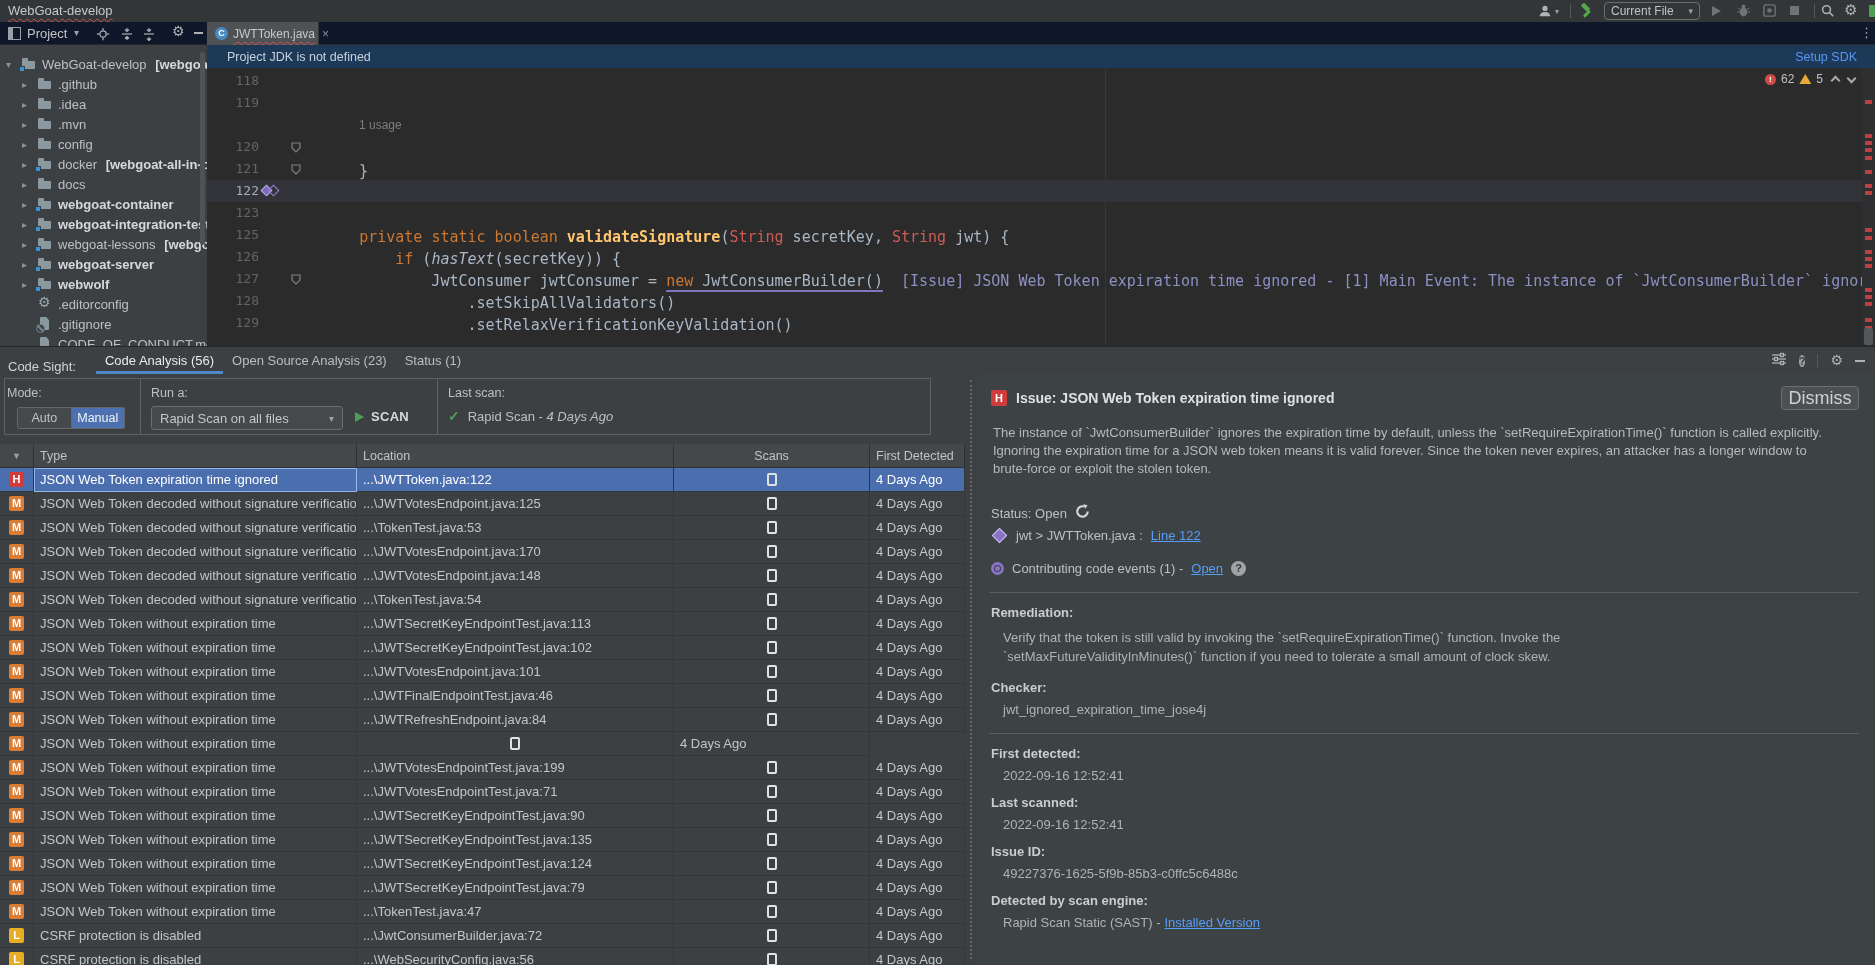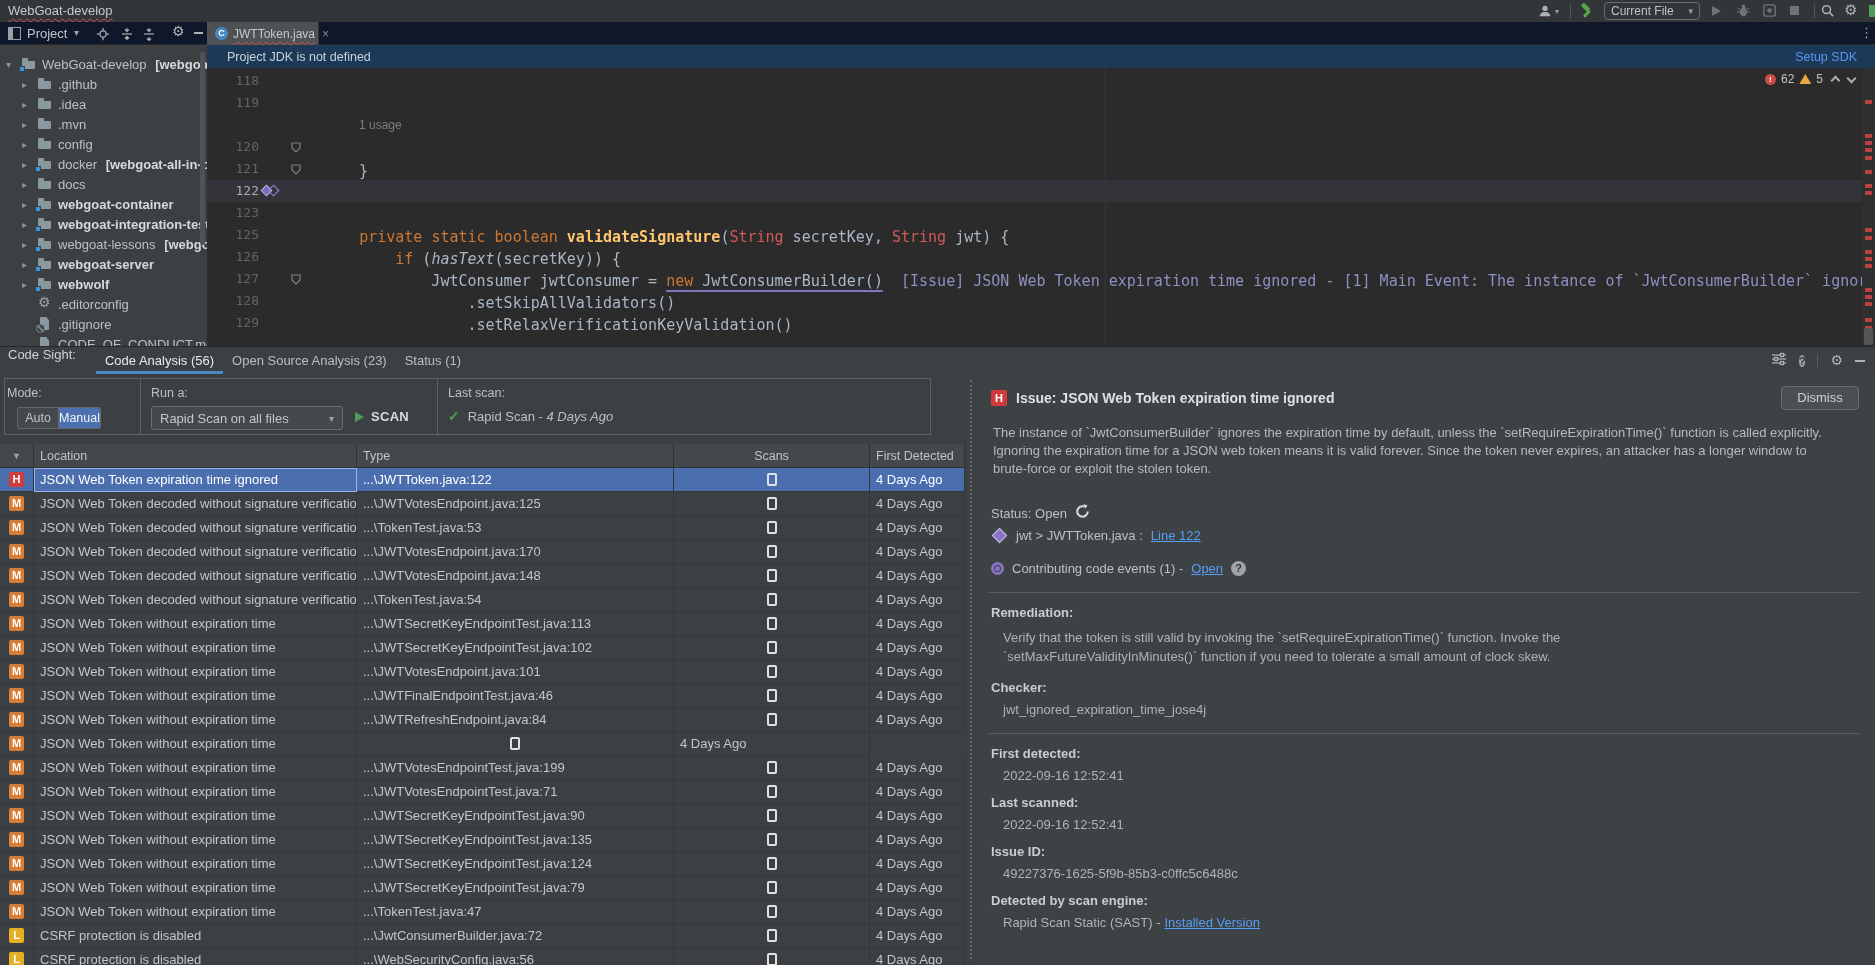--- a/index.html
+++ b/index.html
@@ -85,31 +85,31 @@
   .wrnic{width:12px;height:10px;background:#E7A93C;clip-path:polygon(50% 0,100% 100%,0 100%)}
   .cup,.cdn{width:7px;height:7px;border-left:2px solid #A7ABAD;border-top:2px solid #A7ABAD;display:inline-block}
   .cup{transform:rotate(45deg);margin:3px 2px 0 4px}
   .cdn{transform:rotate(225deg);margin:-2px 0 0 2px}
   .estripe{position:absolute;right:0;top:23px;bottom:0;width:13px;background:#2D2F31}
   .emark{position:absolute;left:3px;width:7px;height:4px;background:#BC3F41}
   .ethumb{position:absolute;left:2px;width:9px;height:17px;background:#54575A;border-radius:2px}
 
   
   .tw{position:absolute;left:0;top:346px;width:1875px;height:619px;background:#3C4043;border-top:1px solid #282828}
-  .twtabs{position:absolute;left:0;top:0;width:100%;height:27px;display:flex;align-items:flex-start;padding-left:8px}
+  .twtabs{position:absolute;left:0;top:0;width:100%;height:27px;display:flex;align-items:flex-end;padding-left:8px}
   .twlabel{color:#D0D3D5;margin-right:20px}
   .twtab{position:relative;height:27px;line-height:27px;padding:0 9px;color:#BBBEC0;cursor:pointer}
   .twtab[data-active="1"]{color:#E8EAEC}
   .twtab[data-active="1"]::after{content:"";position:absolute;left:0;right:0;bottom:0;height:3px;background:#4A88C7}
   .twics{position:absolute;right:10px;top:0;height:27px;display:flex;align-items:center;gap:12px}
 
   .twleft{position:absolute;left:0;top:27px;width:965px;bottom:0}
   .box{position:absolute;left:4px;top:4px;width:927px;height:57px;border:1px solid #5E6265}
   .box .lbl{position:absolute;top:7px;font-size:12.5px;color:#BCC0C2}
-  .seg{position:absolute;left:12px;top:28px;width:84px;height:22px;border:1px solid #63676A;border-radius:2px;display:flex;overflow:hidden}
+  .seg{position:absolute;left:12px;top:28px;width:108px;height:22px;border:1px solid #63676A;border-radius:2px;display:flex;overflow:hidden}
   .seg span{flex:1;text-align:center;line-height:20px;font-size:12.5px}
   .seg .s-auto{background:#45494B;color:#BFC3C5;border-right:1px solid #63676A}
   .seg .s-man{background:#4C70B0;color:#F2F4F5}
   .bdiv{position:absolute;top:0;bottom:0;width:1px;background:#5E6265}
   .combo{position:absolute;left:146px;top:27px;width:192px;height:24px;background:#45494B;border:1px solid #6B6E70;border-radius:3px;display:flex;align-items:center;padding:0 8px;color:#C3C7C9;font-size:13px}
   .combo .car{margin-left:auto;color:#9DA1A3;font-size:10px}
   .scanbtn{position:absolute;left:350px;top:30px;display:flex;align-items:center;gap:7px;cursor:pointer}
   .scanbtn b{color:#D8DBDD;font-size:13px;letter-spacing:.3px}
   .lastscan{position:absolute;left:443px;top:29px;display:flex;align-items:center;gap:8px;color:#BCC0C2}
   .lastscan .chk{color:#4F9E58;font-weight:bold;font-size:14px}
@@ -140,21 +140,21 @@
   .chkbx{width:10px;height:13px;border:2px solid #DFE1E3;border-radius:2px;margin:auto}
 
   .split{position:absolute;left:965px;top:27px;bottom:0;width:12px;background:#3C4043}
   .split::after{content:"";position:absolute;left:5px;top:6px;bottom:6px;border-left:2px dotted #63676A}
 
   
   .details{position:absolute;left:977px;top:27px;right:0;bottom:0;background:#3D4245;padding:10px 16px 0 14px;overflow:hidden}
   .d-head{display:flex;align-items:center;height:28px}
   .d-sev{width:16px;height:16px;background:#D03B3B;border-radius:2px;color:#fff;font-weight:bold;font-size:11px;text-align:center;line-height:16px;margin-right:9px;flex:none}
   .d-title{font-weight:bold;font-size:14px;color:#DEE1E3}
-  .d-dismiss{margin-left:auto;width:78px;height:24px;border:1px solid #6A6E70;border-radius:4px;background:#4C5053;color:#CFD2D4;font-size:13px;text-align:center;line-height:22px;cursor:pointer}
+  .d-dismiss{margin-left:auto;width:78px;height:24px;border:1px solid #6A6E70;border-radius:4px;background:#4C5053;color:#CFD2D4;font-size:18px;text-align:center;line-height:22px;cursor:pointer}
   .d-desc{margin:12px 0 0 2px;width:845px;font-size:13px;line-height:18px;color:#B6BABD}
   .d-row{display:flex;align-items:center;gap:8px;color:#BCC0C2}
   .d-status{margin-top:26px}
   .d-loc{margin-top:6px}
   .d-events{margin-top:18px}
   .ddiamond{width:11px;height:11px;background:#8873C6;border:1px solid #C9C0E8;transform:rotate(45deg);margin:0 3px;flex:none}
   .dring{width:13px;height:13px;border:3px solid #8873C6;border-radius:50%;position:relative;flex:none}
   .dring::after{content:"";position:absolute;left:1px;top:1px;width:5px;height:5px;background:#8873C6;border-radius:50%}
   .helpc{width:15px;height:15px;border-radius:50%;background:#A0A4A7;color:#35393B;font-weight:bold;font-size:11px;text-align:center;line-height:15px;flex:none}
   .dhr{margin:16px 0 0 -2px;border:none;border-top:1px solid #5A5E61}
@@ -565,22 +565,22 @@
           <circle cx="7" cy="7" r="4.4"></circle>
           <line x1="10.4" y1="10.4" x2="14" y2="14"></line>
         </svg>
       <span class="car">▾</span>
     </span>
 
     <div class="thead tgrid">
       <span class="cc">
           <span class="sorta">▼</span>
         </span>
+      <span>Type</span>
       <span>Location</span>
-      <span>Type</span>
       <span class="cc">Scans</span>
       <span>First Detected</span>
     </div>
     <div class="trows">
 
     <div class="trow tgrid" data-sev="H" data-sel="1">
           <span class="cc">
             <b class="sevb">H</b>
           </span>
           <span class="c-type">JSON Web Token expiration time ignored</span>

